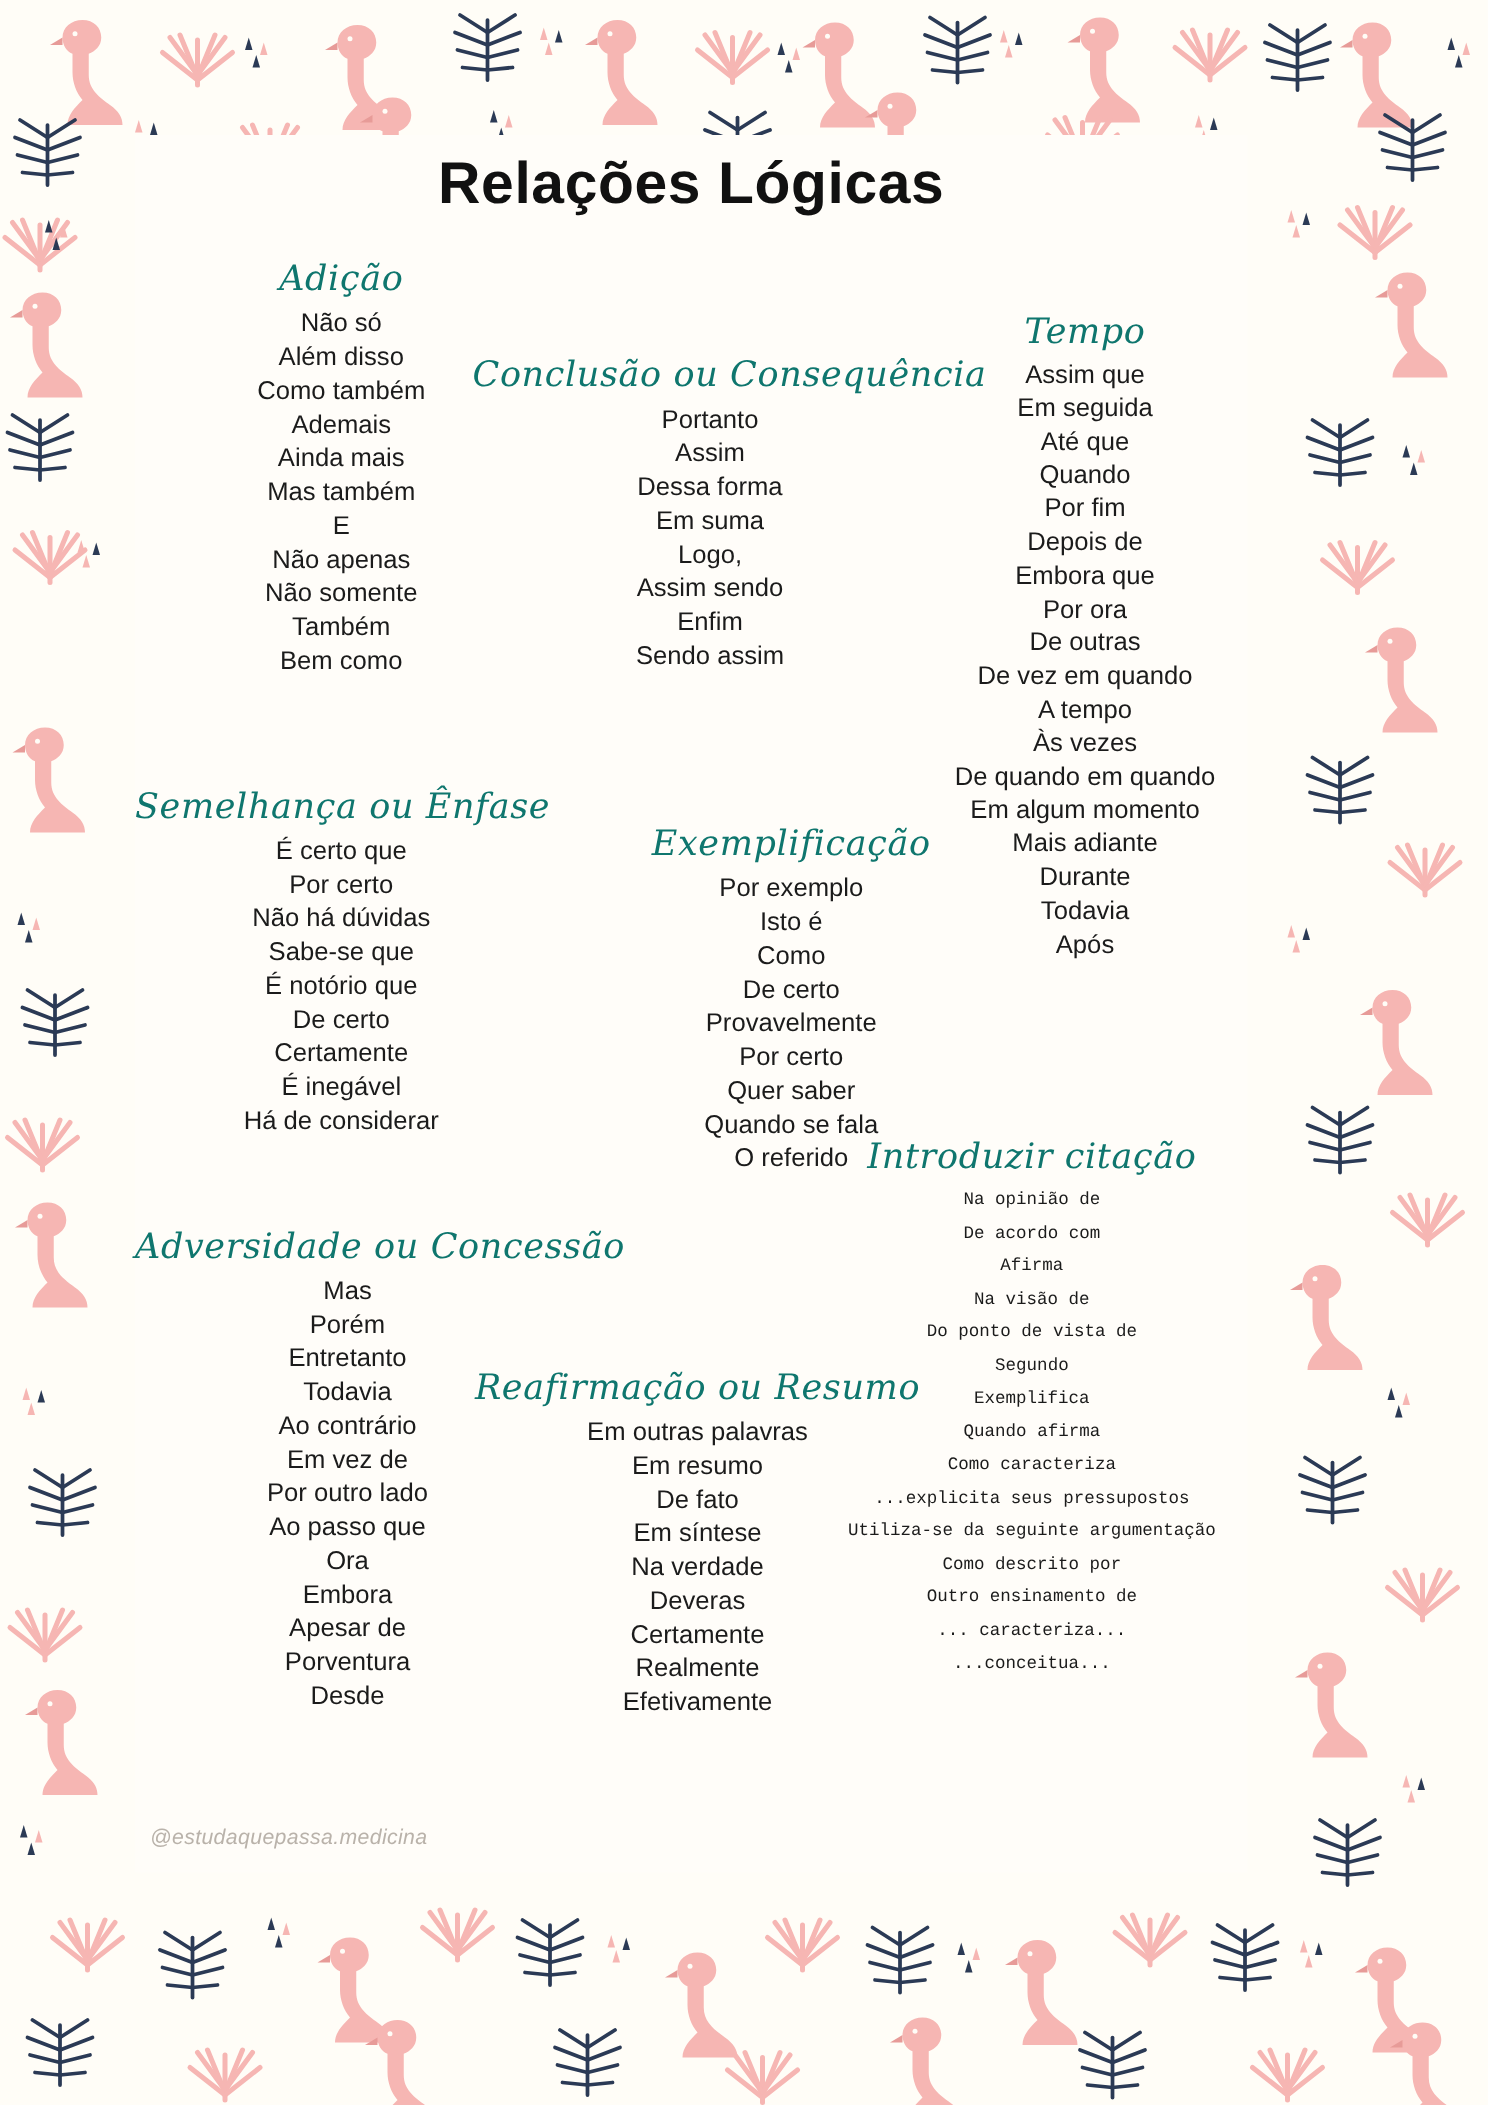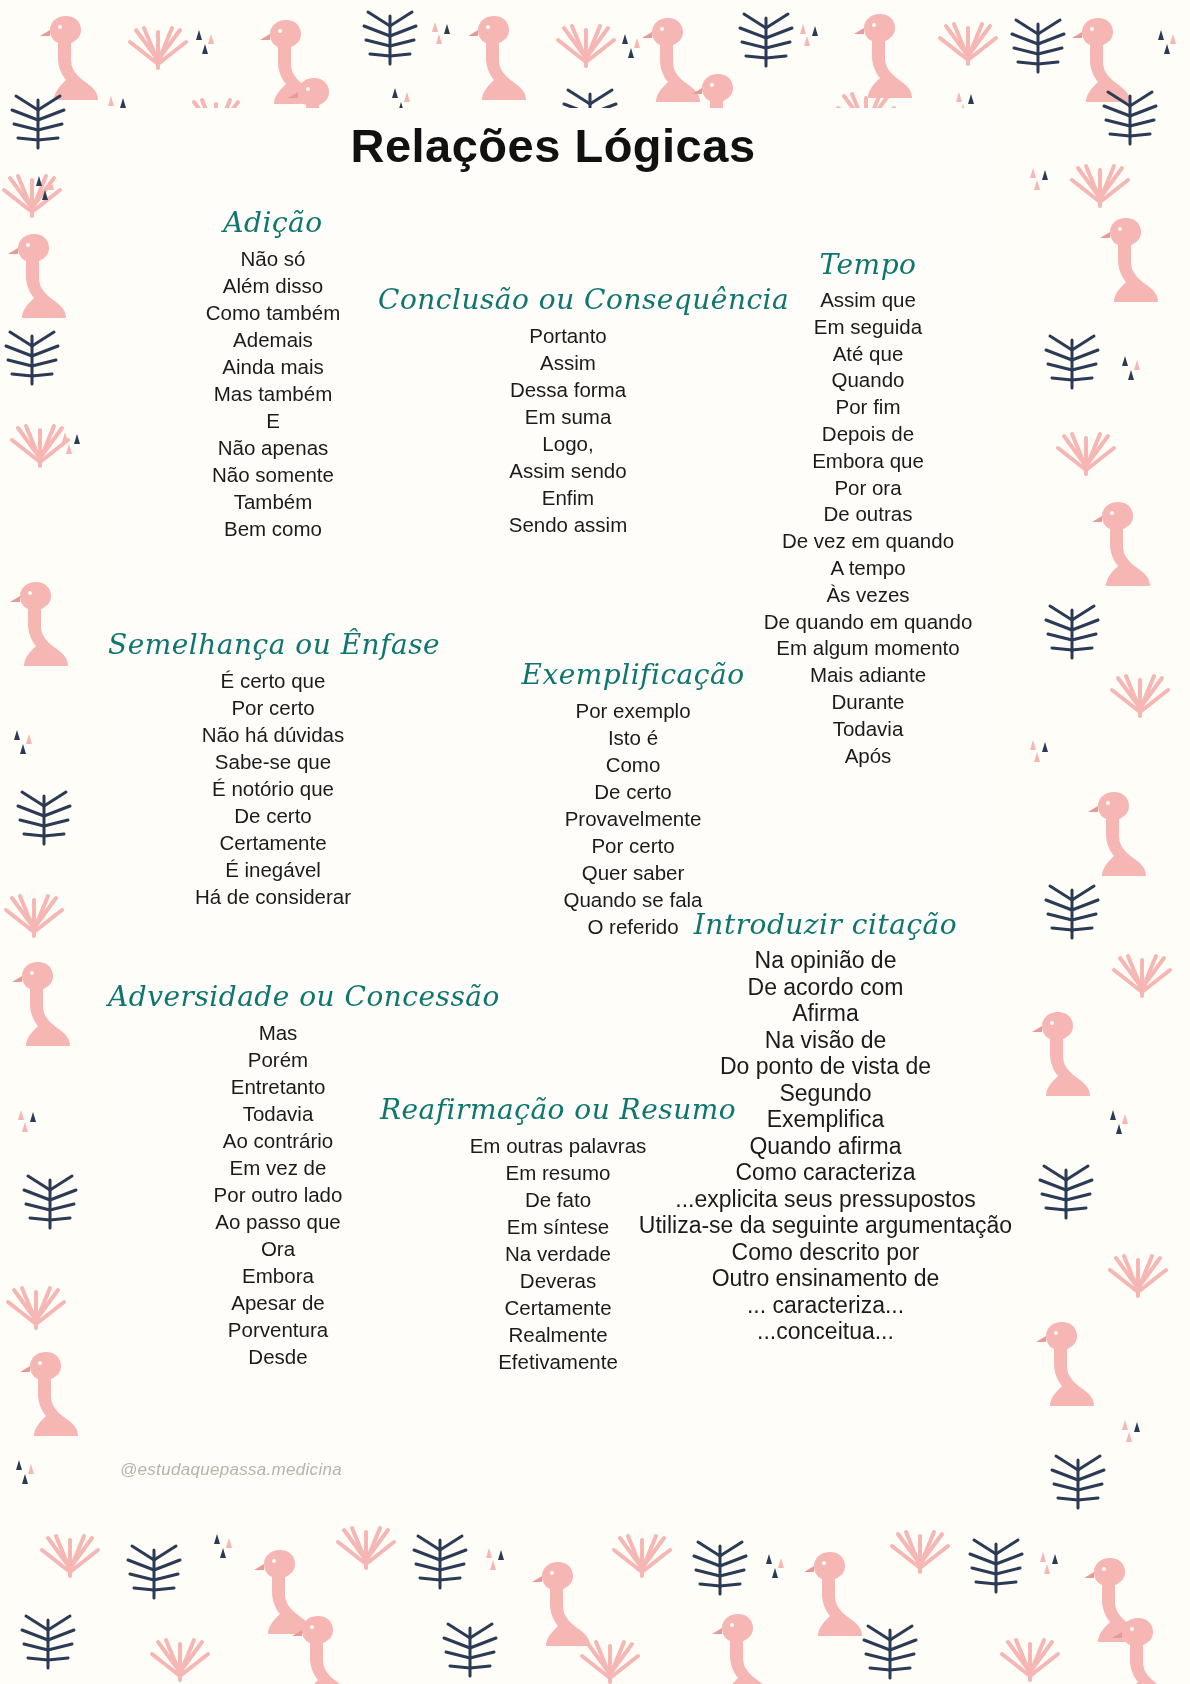--- a/index.html
+++ b/index.html
@@ -90,21 +90,21 @@
   #blk-semelhanca  { left: 0;   top: 497px; width: 330px; margin-top: 23px; }
   #blk-adversidade { left: 0px;   top: 872px; width: 340px; }
 
   #blk-conclusao   { left: 270px; top: 175px; width: 380px; }
   #blk-exemplif    { left: 370px; top: 550px; width: 310px; }
   #blk-reafirmacao { left: 260px; top: 985px; width: 380px; }
 
   #blk-tempo       { left: 620px; top: 140px; width: 280px; }
   #blk-citacao     { left: 520px; top: 800px; width: 395px; }
 
-  #blk-citacao li  { font-size: 23px; line-height: 26.5px; }
+  #blk-citacao li  { font-size: 14px; line-height: 26.5px; font-family: Liberation Mono, monospace; }
   #blk-tempo li    { line-height: 26.8px; }
 
   .handle {
     position: absolute;
     left: 12px;
     bottom: 18px;
     font-size: 17px;
     color: #b9b2aa;
     letter-spacing: 0.3px;
     font-style: italic;

